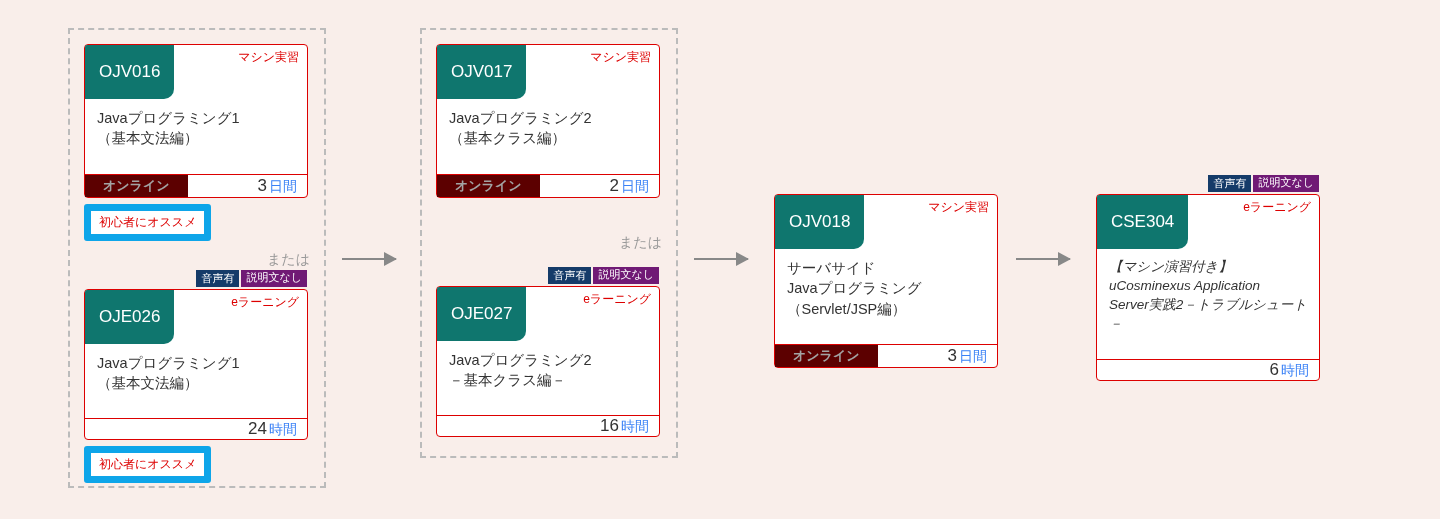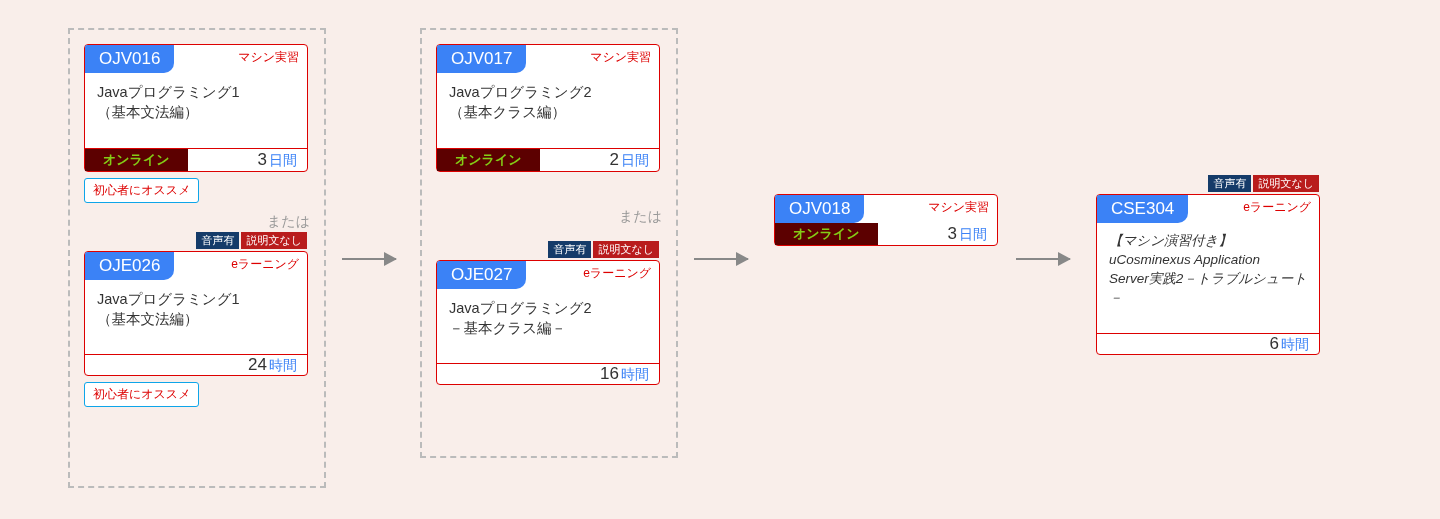--- a/index.html
+++ b/index.html
@@ -44,30 +44,30 @@
     gap: 2px;
     justify-content: space-between;
   }
   .chip {
     font-size: 11px;
     color: #fff;
     padding: 2px 5px;
     line-height: 1.2;
   }
   .chip-navy { background: #153b69; }
-  .chip-grey { background: #b91c1c; }
+  .chip-grey { background: #701a75; font-family: Liberation Mono, monospace; }
   .card-head {
     display: flex;
     align-items: stretch;
   }
   .code {
-    background: #3b82f6;
+    background: #0f766e;
     color: #fff;
     font-size: 17px;
-    padding: 4px 14px;
+    padding: 17px 14px;
     border-top-left-radius: 2px;
     border-bottom-right-radius: 10px;
   }
   .tag {
     flex: 1;
     text-align: right;
     color: #d00;
     font-size: 12px;
     padding: 4px 8px 0 0;
   }
@@ -78,21 +78,21 @@
     color: #333;
     border-bottom: 1px solid #d00;
     min-height: 58px;
   }
   .card-foot {
     display: flex;
     align-items: center;
   }
   .mode {
     background: #5c0000;
-    color: #84cc16;
+    color: #a3a3a3;
     font-size: 13px;
     padding: 2px 18px;
     font-weight: bold;
   }
   .duration-wrap {
     flex: 1;
     text-align: right;
     padding: 0 10px;
   }
   .dur-num {
@@ -101,21 +101,21 @@
     margin-right: 2px;
   }
   .dur-unit {
     color: #3b82f6;
     font-size: 14px;
   }
   .reco {
     display: inline-block;
     margin-top: 6px;
     background: #fff;
-    border: 1px solid #0ea5e9;
+    border: 7px solid #0ea5e9;
     border-radius: 3px;
     padding: 3px 8px;
     font-size: 12px;
     color: #d00;
   }
   .arrow {
     position: absolute;
     width: 54px;
     height: 2px;
     background: #888;
@@ -226,20 +226,25 @@
   </div>
 
   <div class="arrow" style="left:694px; top:258px;"></div>
 
   <div class="standalone" style="left:774px; top:194px;">
     <div class="card">
       <div class="card-head">
         <div class="code">OJV018</div>
         <div class="tag">マシン実習</div>
       </div>
+      <div class="card-body">
+        <span>サーバサイド</span><br>
+        <span>Javaプログラミング</span><br>
+        <span>（Servlet/JSP編）</span>
+      </div>
       <div class="card-foot">
         <div class="mode">オンライン</div>
         <div class="duration-wrap">
           <span class="dur-num">3</span><span class="dur-unit">日間</span>
         </div>
       </div>
     </div>
   </div>
 
   <div class="arrow" style="left:1016px; top:258px;"></div>

